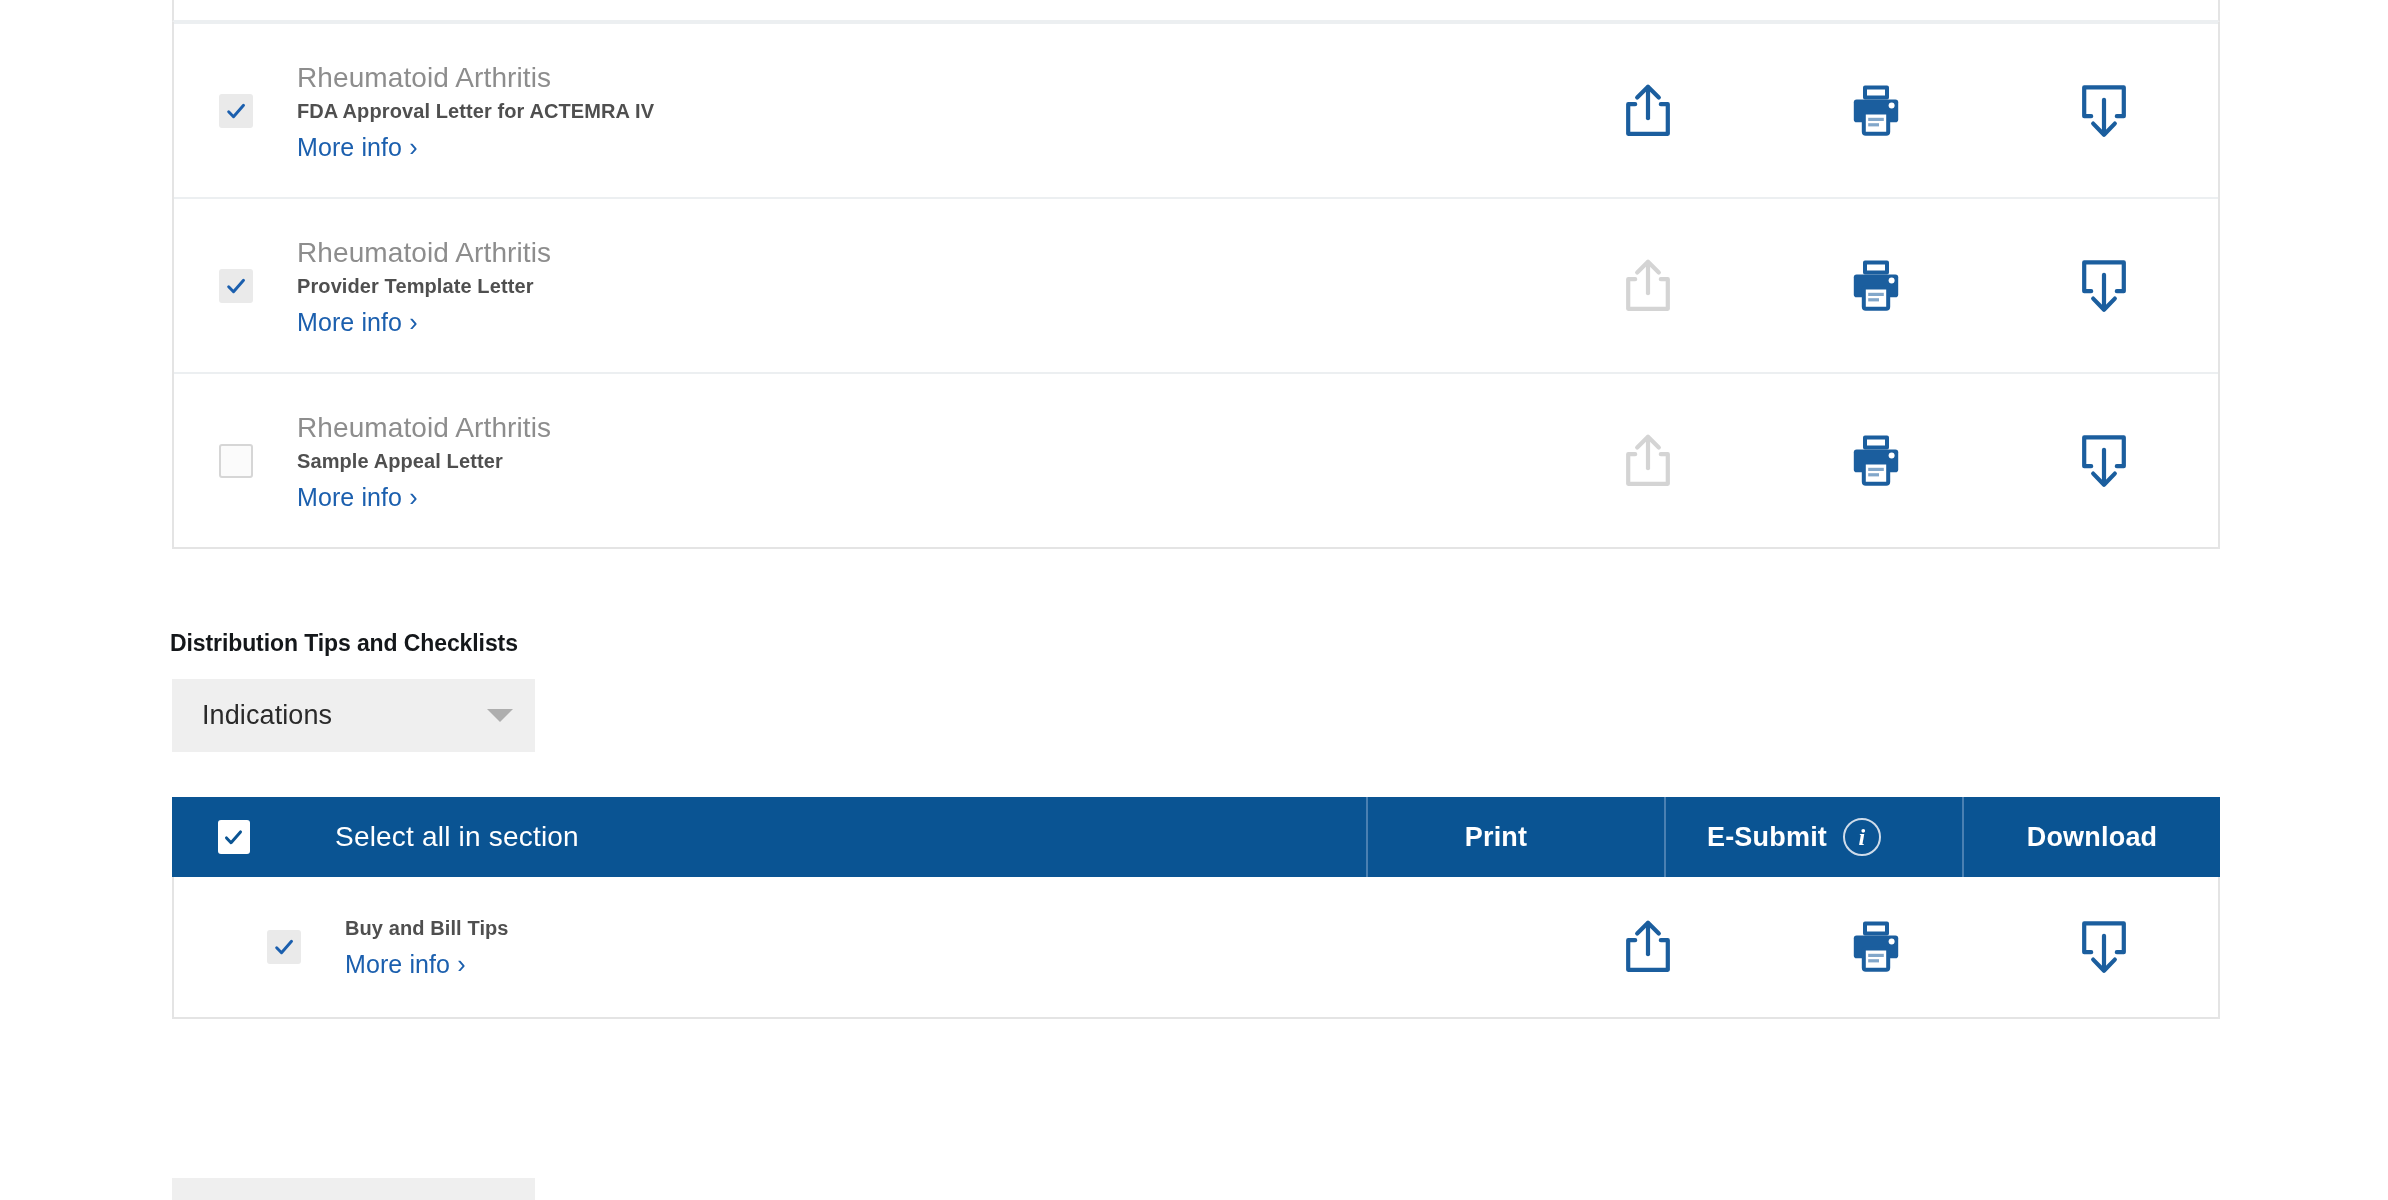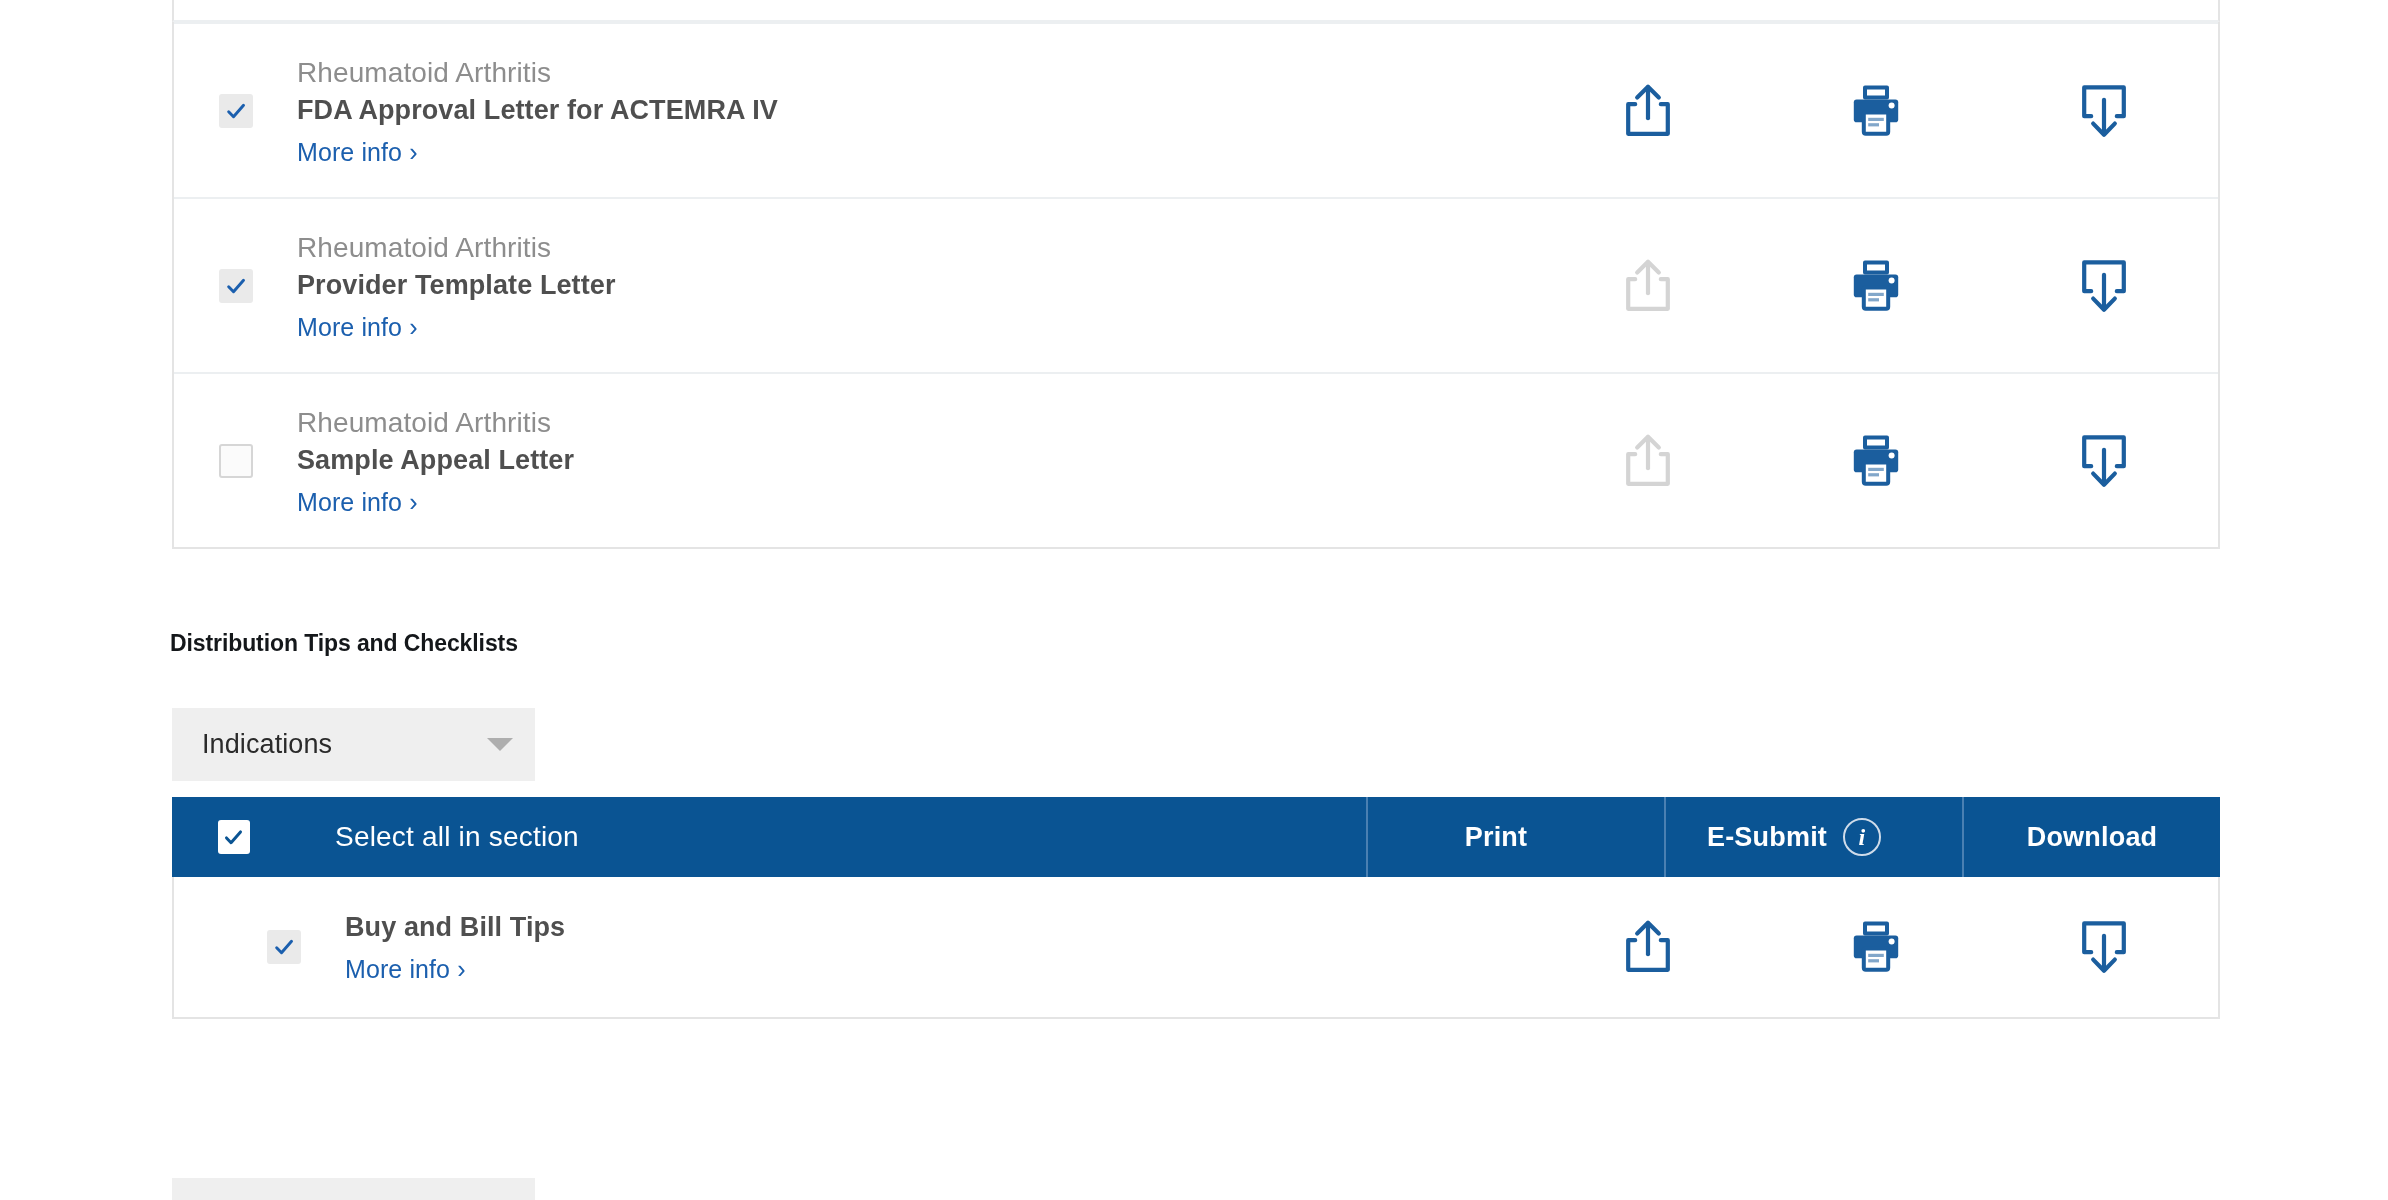--- a/index.html
+++ b/index.html
@@ -108,21 +108,21 @@
   
   .cat {
     font-size: 28px;
     color: #8d8d8d;
     line-height: 1.34;
     font-weight: 400;
     letter-spacing: .1px;
     margin-bottom: 2px;
   }
   .title {
-    font-size: 27px;
+    font-size: 20px;
     font-weight: 700;
     color: #4f4f4f;
     line-height: 1.32;
     letter-spacing: .1px;
   }
   .moreinfo {
     display: inline-block;
     margin-top: 9px;
     font-size: 25px;
     font-weight: 400;
@@ -388,21 +388,21 @@
     <path d="M13 8.4 L13 25.6" fill="none" stroke="#1b5e9e" stroke-width="2.1" stroke-linecap="round"></path>
     <path d="M7.6 20.3 L13 25.9 L18.4 20.3" fill="none" stroke="#1b5e9e" stroke-width="2.1" stroke-linecap="round" stroke-linejoin="round"></path>
   </svg>
           </button>
         </div>
       </div>
     </div>
 
   <div class="section-heading" style="top:630px;">Distribution Tips and Checklists</div>
 
-  <div class="filter" style="top:708px;">
+  <div class="filter" style="top:679px;">
     <span class="ftext">Indications</span>
     <span class="caret"></span>
   </div>
 
   <div class="bluebar" style="top:797px;gap:40px;">
     <div class="bb-check">
       <div class="cb-white">
         <svg class="tick" viewBox="0 0 24 24" aria-hidden="true">
           <path d="M4 12.5 L9.2 18 L20 5.6" fill="none" stroke="#0a5493" stroke-width="3.4" stroke-linecap="round" stroke-linejoin="round"></path>
         </svg>

